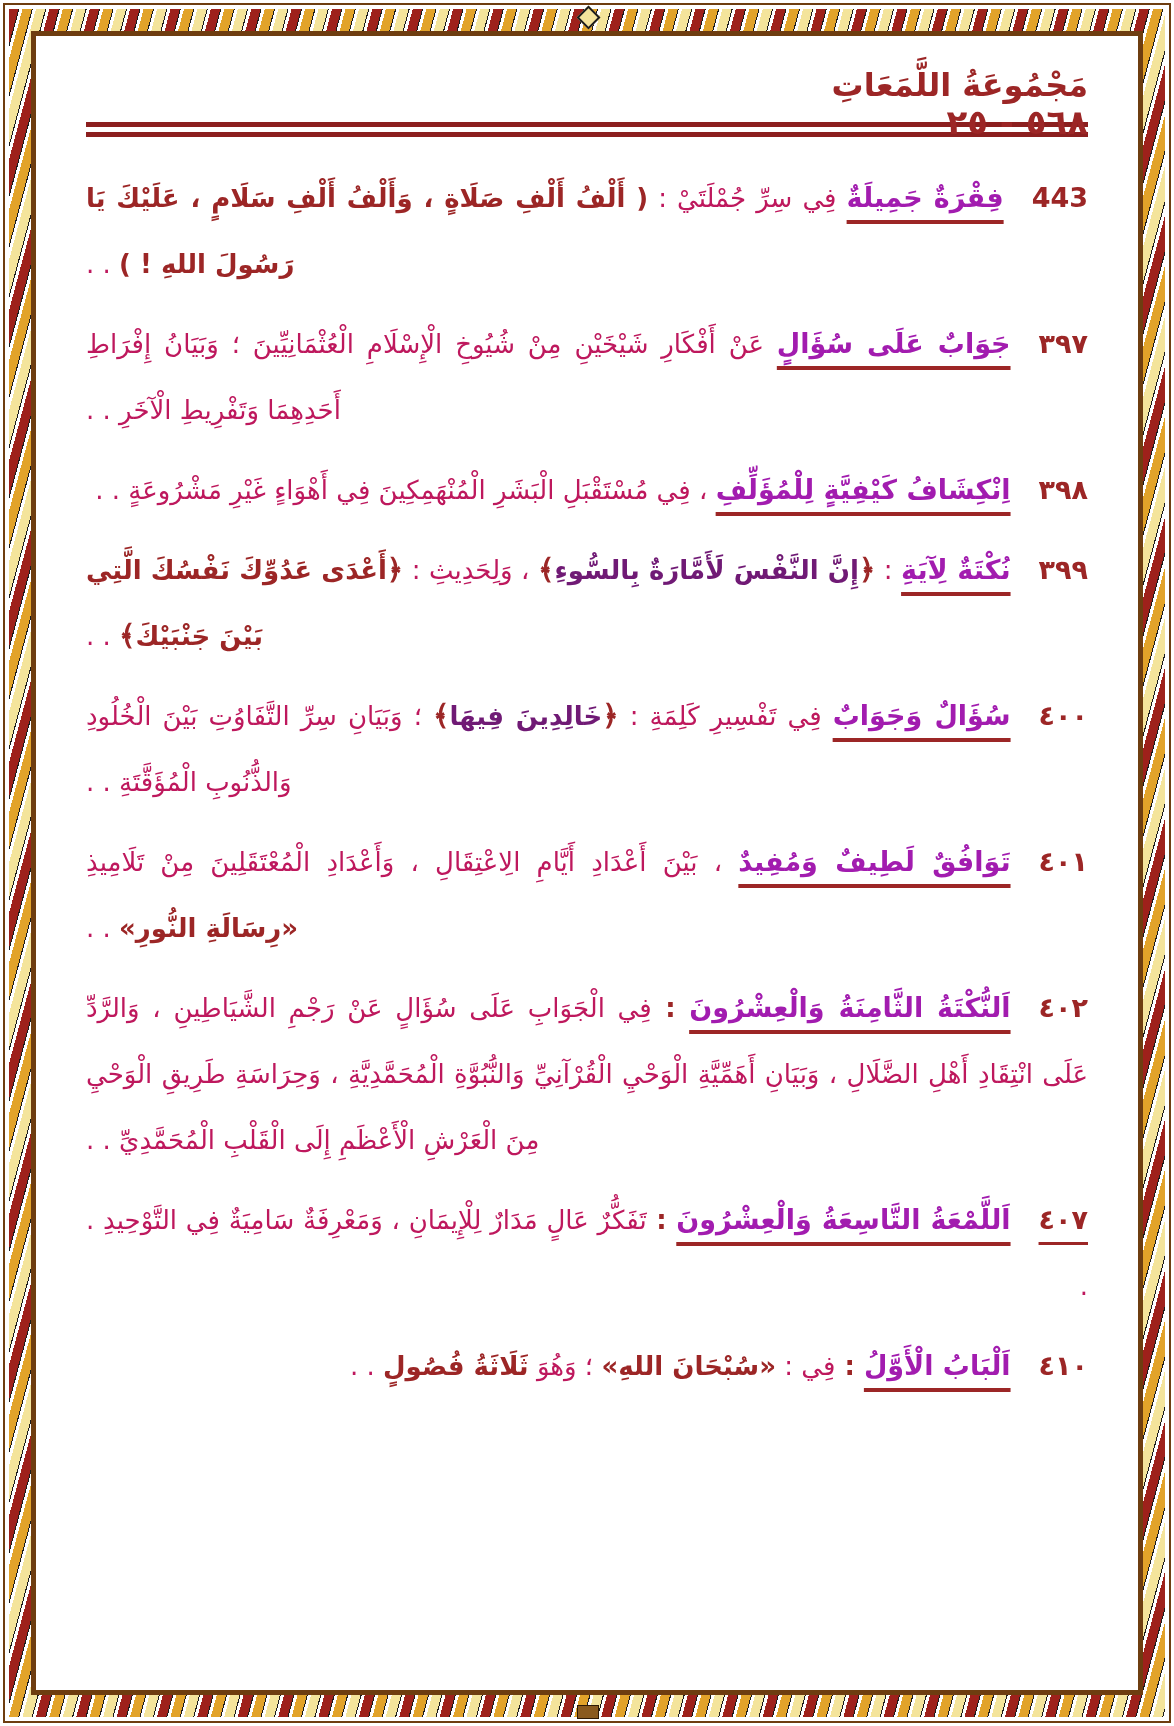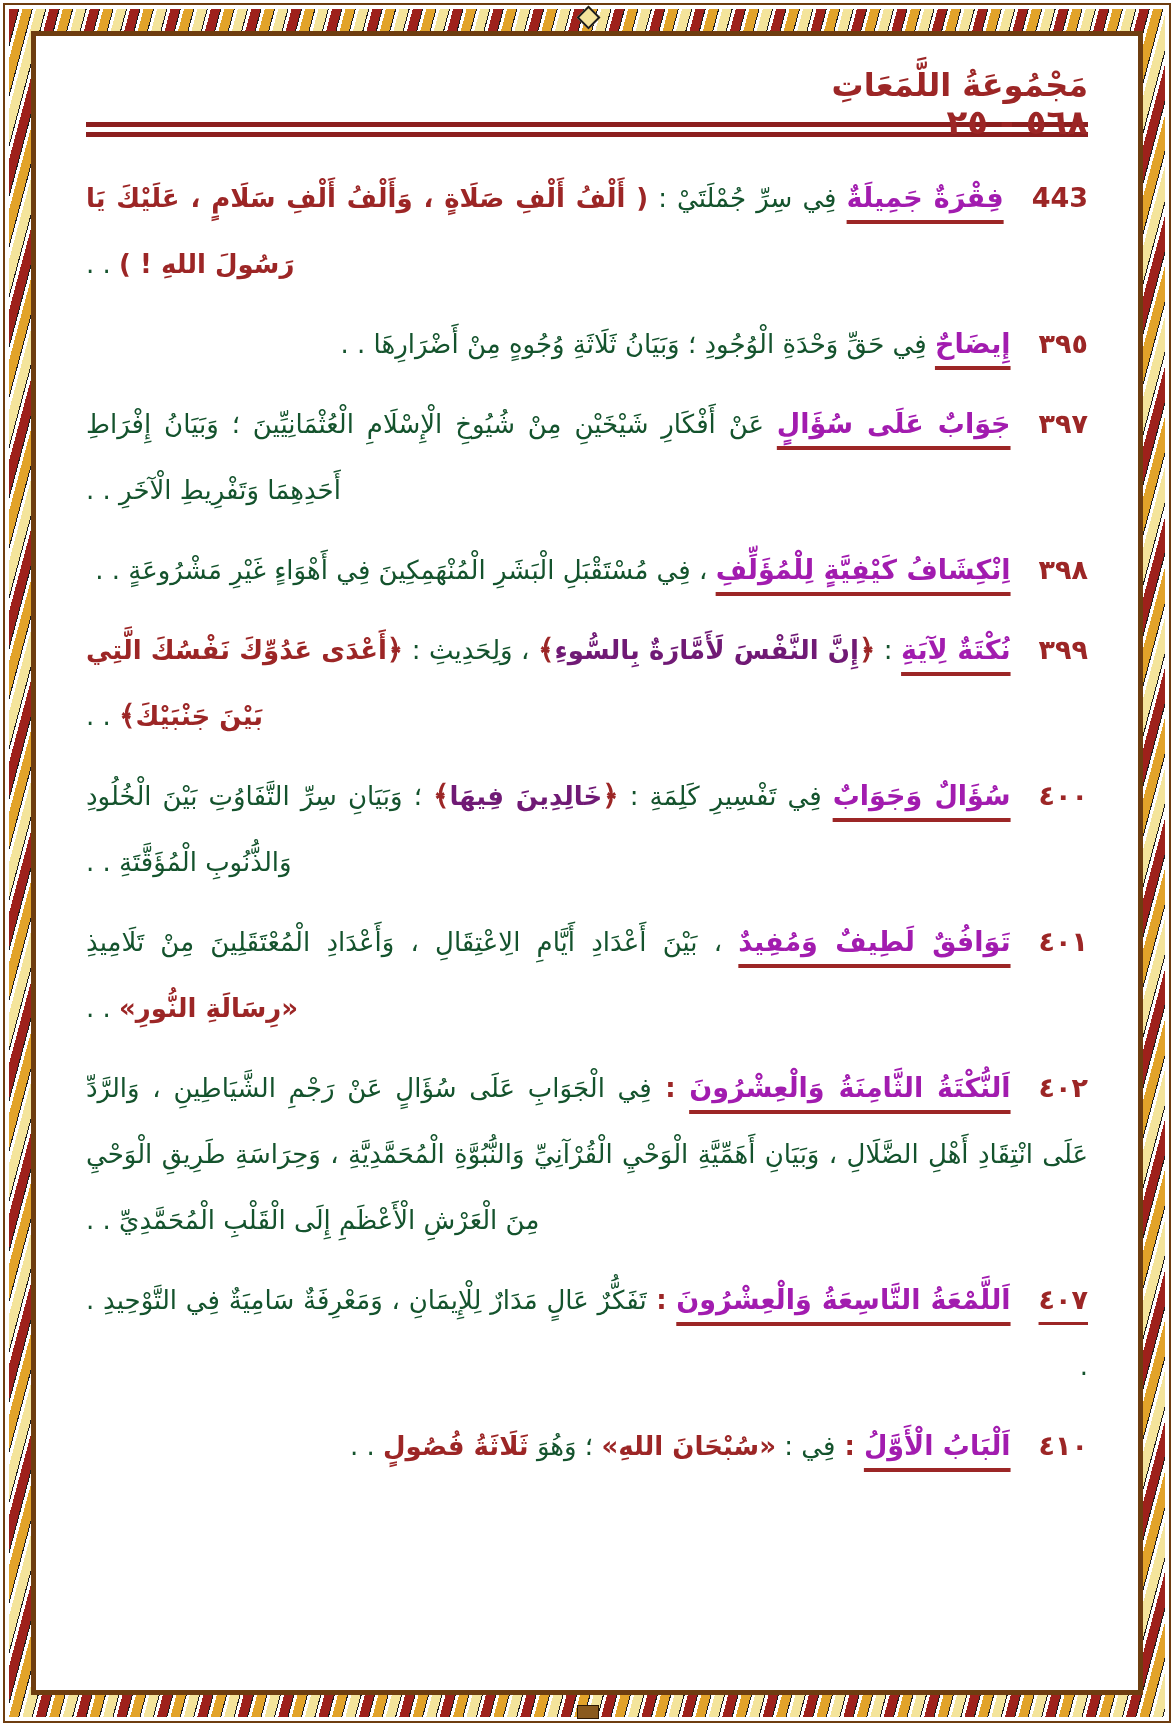--- a/index.html
+++ b/index.html
@@ -62,42 +62,41 @@
     text-decoration-thickness:3px; text-underline-offset:13px;
   }
   .seg-title {
     color:#a21caf; font-weight:bold; font-size:27px;
     text-decoration:underline; text-decoration-color:#9C2626;
     text-decoration-thickness:3.5px; text-underline-offset:13px;
   }
   .seg-red     { color:#9C2626; font-weight:bold; }
   .seg-bracket { color:#9C2626; font-weight:bold; font-size:28px; }
   .seg-blue    { color:#701a75; font-weight:bold; }
-  .seg-black   { color:#14532d; }
+  .seg-black   { color:#be185d; }
 </style>
 </head>
 <body>
 
 <div class="frame-outer"></div>
 <div class="band"></div>
 <div class="diamond-top"></div>
 <div class="mark-bottom"></div>
 <div class="inner-frame">
   <div class="content">
 
     <div class="page-header">
       <div class="page-no">٥٦٨ - ٢٥</div>
       <div class="page-title">مَجْمُوعَةُ اللَّمَعَاتِ</div>
     </div>
 
     <div class="header-rule"></div>
 
     <div class="toc">
         <p class="entry ll"><span class="num">443</span><span class="seg-title">فِقْرَةٌ جَمِيلَةٌ</span><span class="seg-black"> فِي سِرِّ جُمْلَتَيْ : </span><span class="seg-red">( أَلْفُ أَلْفِ صَلَاةٍ ، وَأَلْفُ أَلْفِ سَلَامٍ ، عَلَيْكَ يَا رَسُولَ اللهِ ! )</span><span class="seg-black"> . .</span></p>
-        <p class="entry"><span class="num">٣٩٥</span><span class="seg-title">إِيضَاحٌ</span><span class="seg-black"> فِي حَقِّ وَحْدَةِ الْوُجُودِ ؛ وَبَيَانُ ثَلَاثَةِ وُجُوهٍ مِنْ أَضْرَارِهَا . .</span></p>
         <p class="entry ll"><span class="num">٣٩٧</span><span class="seg-title">جَوَابٌ عَلَى سُؤَالٍ</span><span class="seg-black"> عَنْ أَفْكَارِ شَيْخَيْنِ مِنْ شُيُوخِ الْإِسْلَامِ الْعُثْمَانِيِّينَ ؛ وَبَيَانُ إِفْرَاطِ أَحَدِهِمَا وَتَفْرِيطِ الْآخَرِ . .</span></p>
         <p class="entry"><span class="num">٣٩٨</span><span class="seg-title">اِنْكِشَافُ كَيْفِيَّةٍ لِلْمُؤَلِّفِ</span><span class="seg-black"> ، فِي مُسْتَقْبَلِ الْبَشَرِ الْمُنْهَمِكِينَ فِي أَهْوَاءٍ غَيْرِ مَشْرُوعَةٍ . .</span></p>
         <p class="entry ll"><span class="num">٣٩٩</span><span class="seg-title">نُكْتَةٌ لِآيَةِ</span><span class="seg-black"> : </span><span class="seg-bracket">﴿</span><span class="seg-blue">إِنَّ النَّفْسَ لَأَمَّارَةٌ بِالسُّوءِ</span><span class="seg-bracket">﴾</span><span class="seg-black"> ، وَلِحَدِيثِ : </span><span class="seg-bracket">﴿</span><span class="seg-red">أَعْدَى عَدُوِّكَ نَفْسُكَ الَّتِي بَيْنَ جَنْبَيْكَ</span><span class="seg-bracket">﴾</span><span class="seg-black"> . .</span></p>
         <p class="entry ll"><span class="num">٤٠٠</span><span class="seg-title">سُؤَالٌ وَجَوَابٌ</span><span class="seg-black"> فِي تَفْسِيرِ كَلِمَةِ : </span><span class="seg-bracket">﴿</span><span class="seg-blue">خَالِدِينَ فِيهَا</span><span class="seg-bracket">﴾</span><span class="seg-black"> ؛ وَبَيَانِ سِرِّ التَّفَاوُتِ بَيْنَ الْخُلُودِ وَالذُّنُوبِ الْمُؤَقَّتَةِ . .</span></p>
         <p class="entry ll"><span class="num">٤٠١</span><span class="seg-title">تَوَافُقٌ لَطِيفٌ وَمُفِيدٌ</span><span class="seg-black"> ، بَيْنَ أَعْدَادِ أَيَّامِ الِاعْتِقَالِ ، وَأَعْدَادِ الْمُعْتَقَلِينَ مِنْ تَلَامِيذِ </span><span class="seg-red">«رِسَالَةِ النُّورِ»</span><span class="seg-black"> . .</span></p>
         <p class="entry ll"><span class="num">٤٠٢</span><span class="seg-title">اَلنُّكْتَةُ الثَّامِنَةُ وَالْعِشْرُونَ</span><span class="seg-red"> : </span><span class="seg-black">فِي الْجَوَابِ عَلَى سُؤَالٍ عَنْ رَجْمِ الشَّيَاطِينِ ، وَالرَّدِّ عَلَى انْتِقَادِ أَهْلِ الضَّلَالِ ، وَبَيَانِ أَهَمِّيَّةِ الْوَحْيِ الْقُرْآنِيِّ وَالنُّبُوَّةِ الْمُحَمَّدِيَّةِ ، وَحِرَاسَةِ طَرِيقِ الْوَحْيِ مِنَ الْعَرْشِ الْأَعْظَمِ إِلَى الْقَلْبِ الْمُحَمَّدِيِّ . .</span></p>
         <p class="entry"><span class="num num-u">٤٠٧</span><span class="seg-title">اَللَّمْعَةُ التَّاسِعَةُ وَالْعِشْرُونَ</span><span class="seg-red"> : </span><span class="seg-black">تَفَكُّرٌ عَالٍ مَدَارٌ لِلْإِيمَانِ ، وَمَعْرِفَةٌ سَامِيَةٌ فِي التَّوْحِيدِ . .</span></p>
         <p class="entry"><span class="num">٤١٠</span><span class="seg-title">اَلْبَابُ الْأَوَّلُ</span><span class="seg-red"> : </span><span class="seg-black">فِي : </span><span class="seg-red">«سُبْحَانَ اللهِ»</span><span class="seg-black"> ؛ وَهُوَ </span><span class="seg-red">ثَلَاثَةُ فُصُولٍ</span><span class="seg-black"> . .</span></p>
       </div>
 

